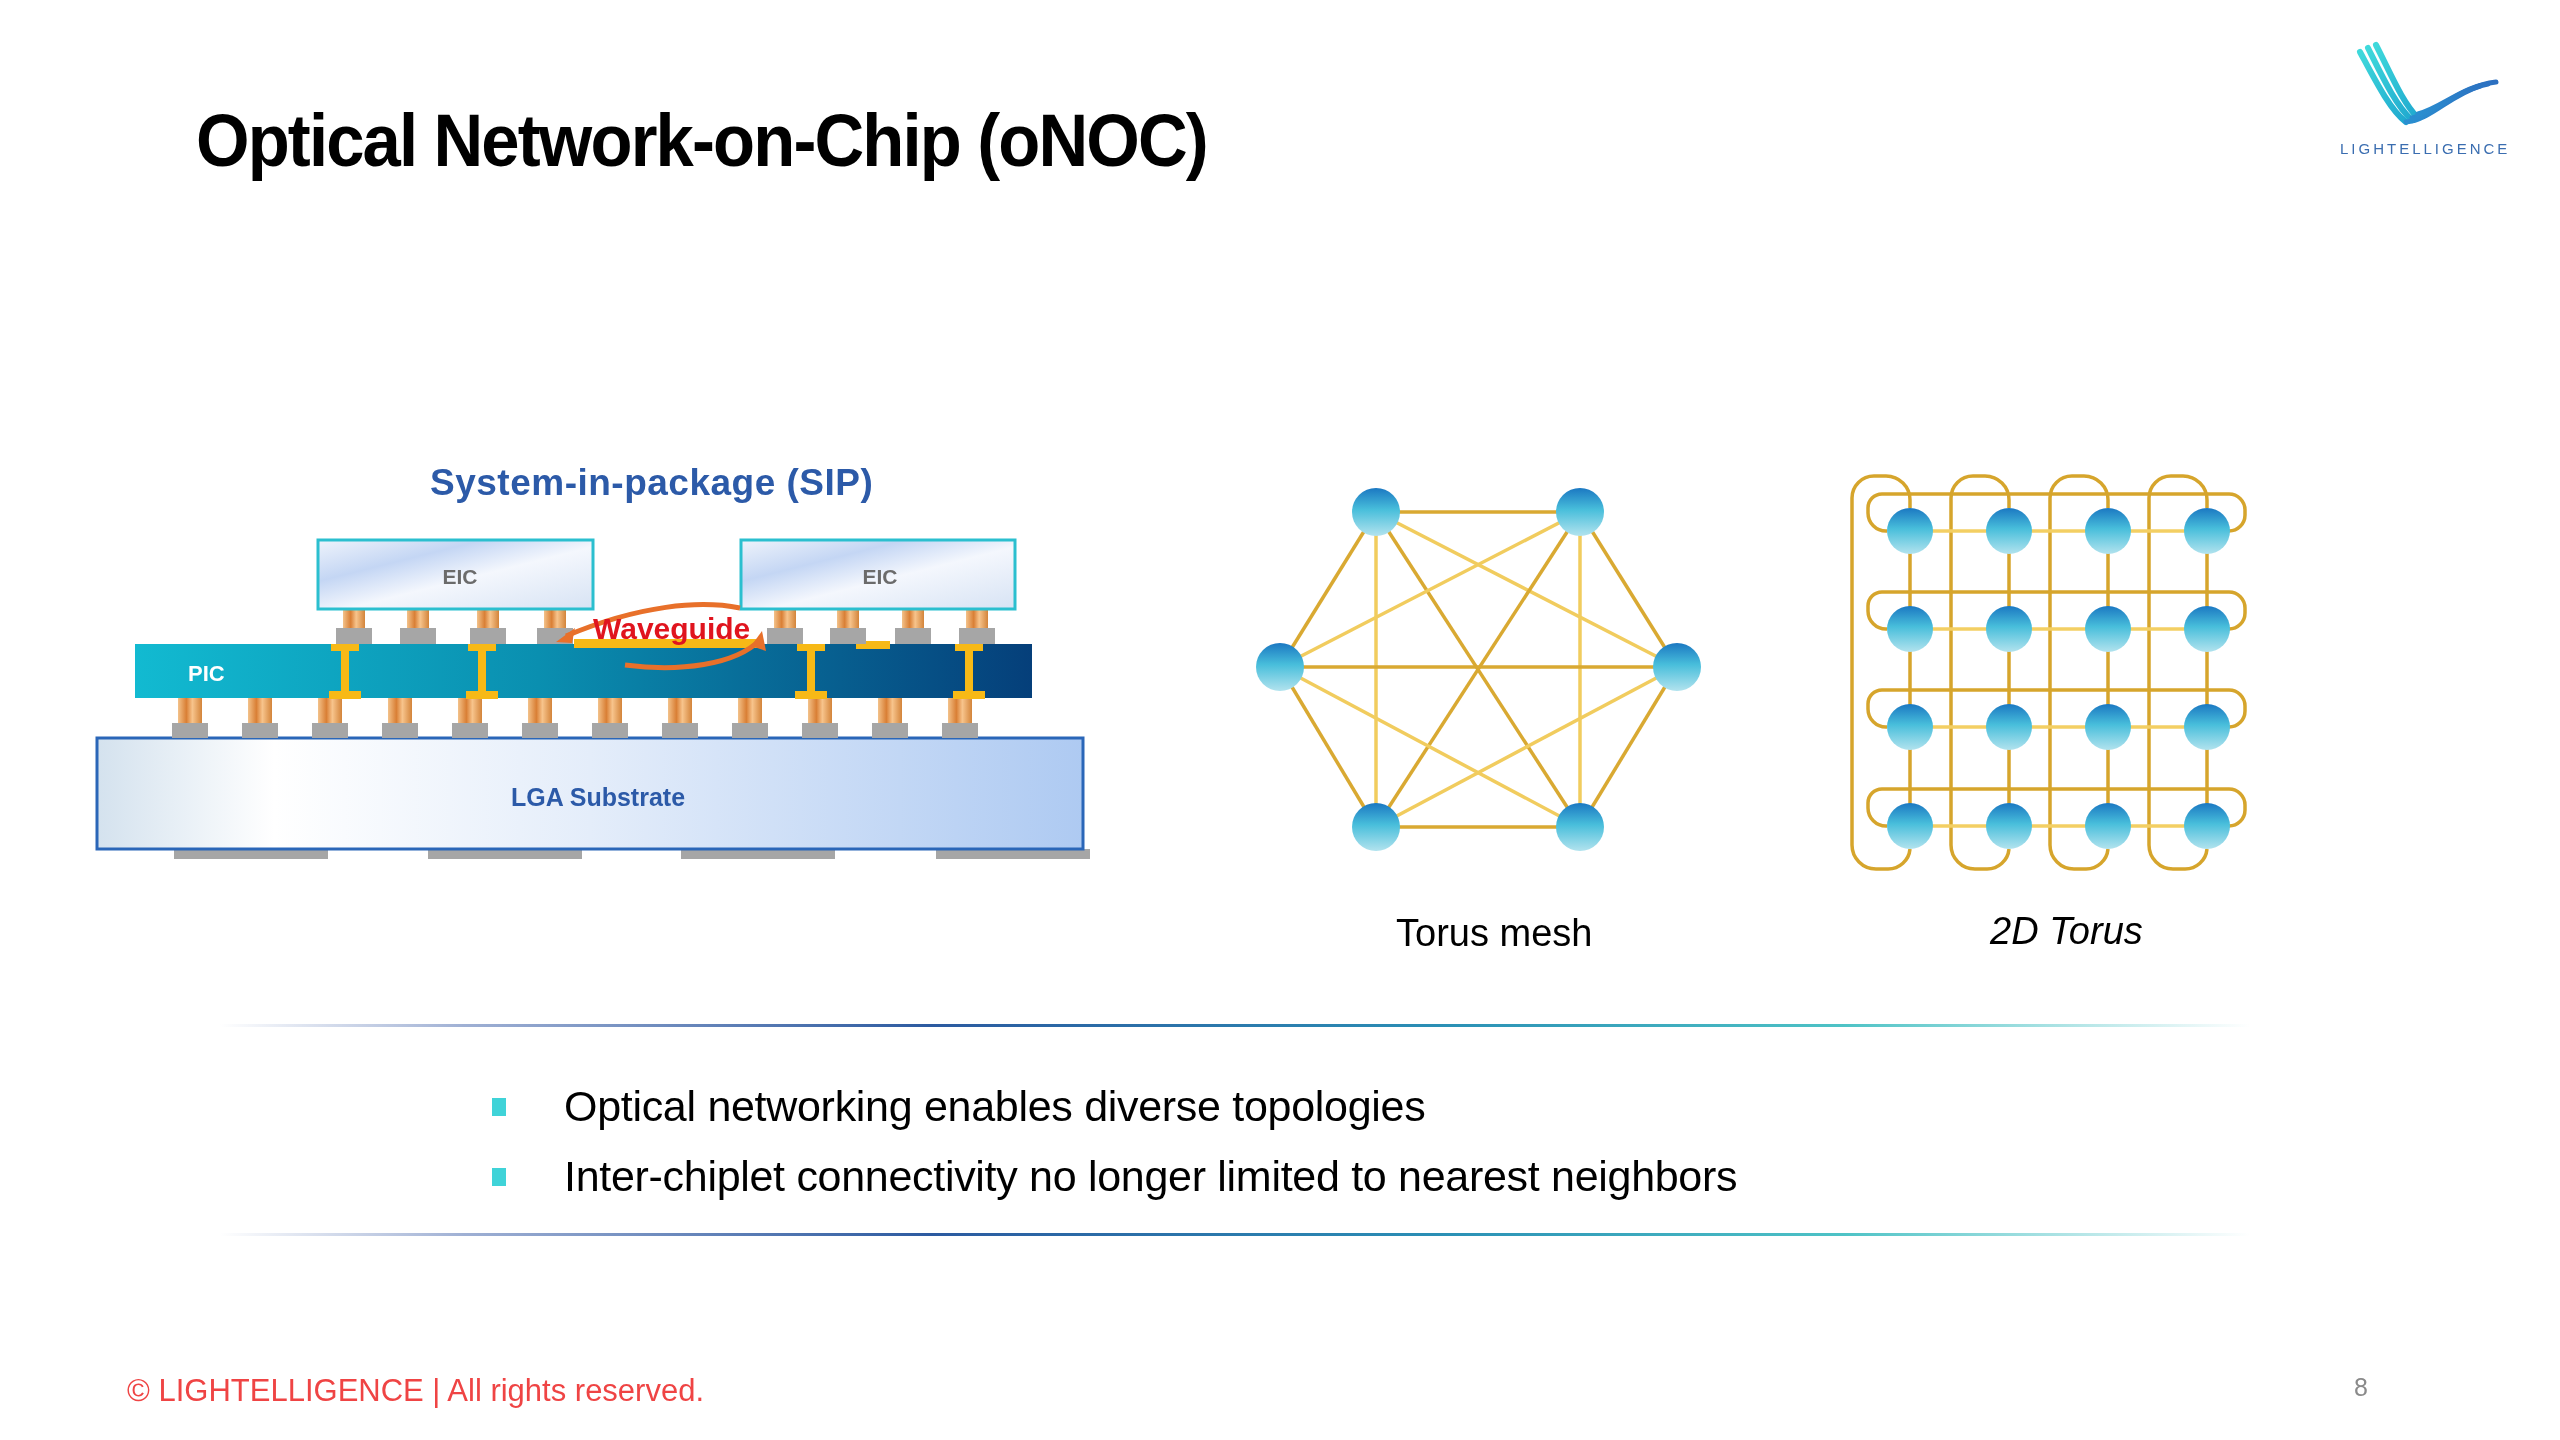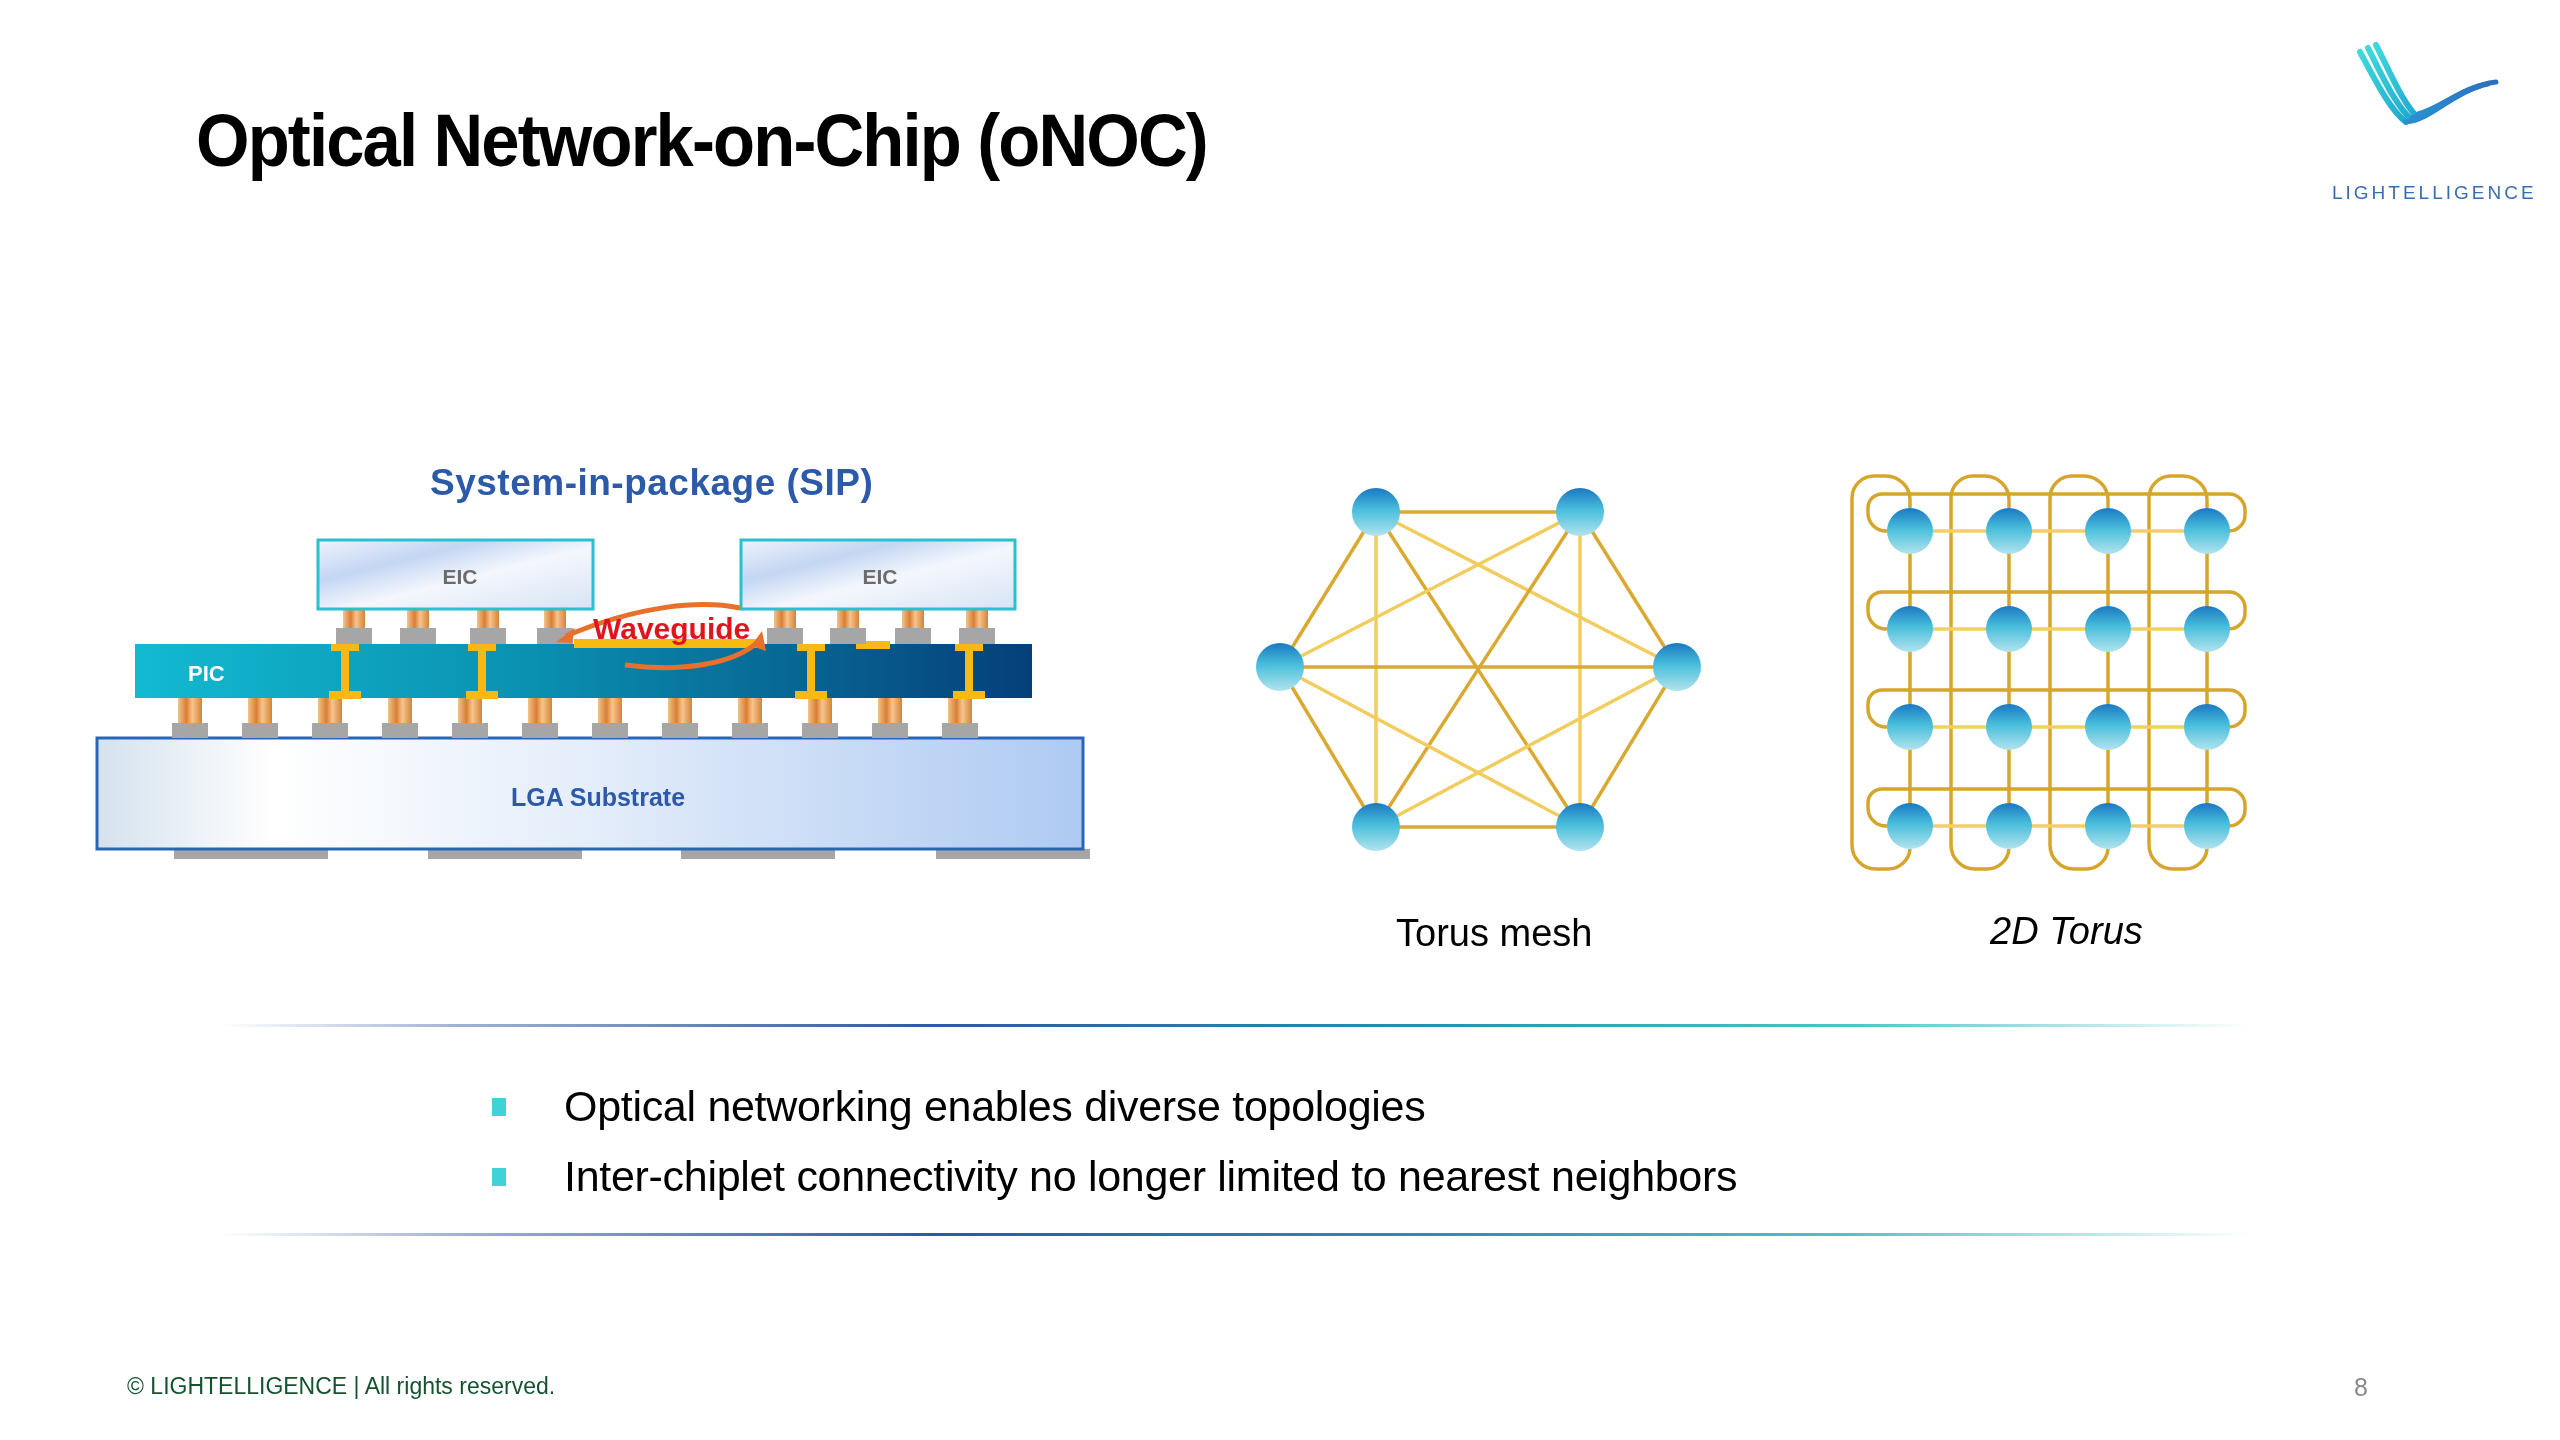--- a/index.html
+++ b/index.html
@@ -10,41 +10,41 @@
   }
   .abs { position: absolute; }
   #slide-title {
     left: 196px; top: 98px;
     font-size: 74px; font-weight: bold; color: #000;
     letter-spacing: -2px; white-space: nowrap;
     transform: scaleX(0.93); transform-origin: left top;
   }
   #logo { left: 2320px; top: 40px; width: 200px; height: 130px; }
   #logo-text {
-    position: absolute; left: 12px; top: 100px; width: 190px;
-    font-size: 19px; letter-spacing: 3px; color: #3a6db0; white-space: nowrap; margin-top: 42px;
+    position: absolute; left: 20px; top: 100px; width: 190px;
+    font-size: 15px; letter-spacing: 3px; color: #3a6db0; white-space: nowrap;
   }
   #sip-title {
     left: 430px; top: 462px; font-size: 37px; font-weight: bold; color: #2c5aa8;
     white-space: nowrap; letter-spacing: 0.5px;
   }
   svg text { font-family: "Liberation Sans", "DejaVu Sans", sans-serif; }
   .caption { font-size: 38px; color: #000; white-space: nowrap; }
   #caption-mesh { left: 1396px; top: 912px; }
   #caption-torus { left: 1990px; top: 910px; font-style: italic; }
   .divider {
     position: absolute; left: 220px; width: 2030px; height: 3px;
     background: linear-gradient(90deg, rgba(180,190,215,0) 0%, #9fb0d4 12%, #2c5aa0 35%, #2a8fb5 60%, #4ec3c6 80%, rgba(170,230,230,0) 100%);
   }
   #divider-top { top: 1024px; }
   #divider-bottom { top: 1233px; }
   .bullets { position: absolute; left: 480px; top: 1070px; margin: 12px; padding: 0; list-style: none; }
   .bullet { position: relative; height: 70px; font-size: 43px; color: #000; white-space: nowrap; padding-left: 72px; letter-spacing: -0.3px; }
   .bullet-marker { position: absolute; left: 0; top: 16px; width: 14px; height: 18px; background: #3fd3d8; }
-  #footer { left: 127px; top: 1373px; font-size: 23px; color: #14532d; white-space: nowrap; }
+  #footer { left: 127px; top: 1373px; font-size: 31px; color: #ef4444; white-space: nowrap; }
   #page-num { left: 2354px; top: 1373px; font-size: 25px; color: #8a8a8a; }
 </style>
 </head>
 <body>
 
 <div id="slide-title" class="abs">Optical Network-on-Chip (oNOC)</div>
 
 <div id="logo" class="abs">
   <svg width="200" height="100" viewBox="0 0 200 100">
     <defs>

